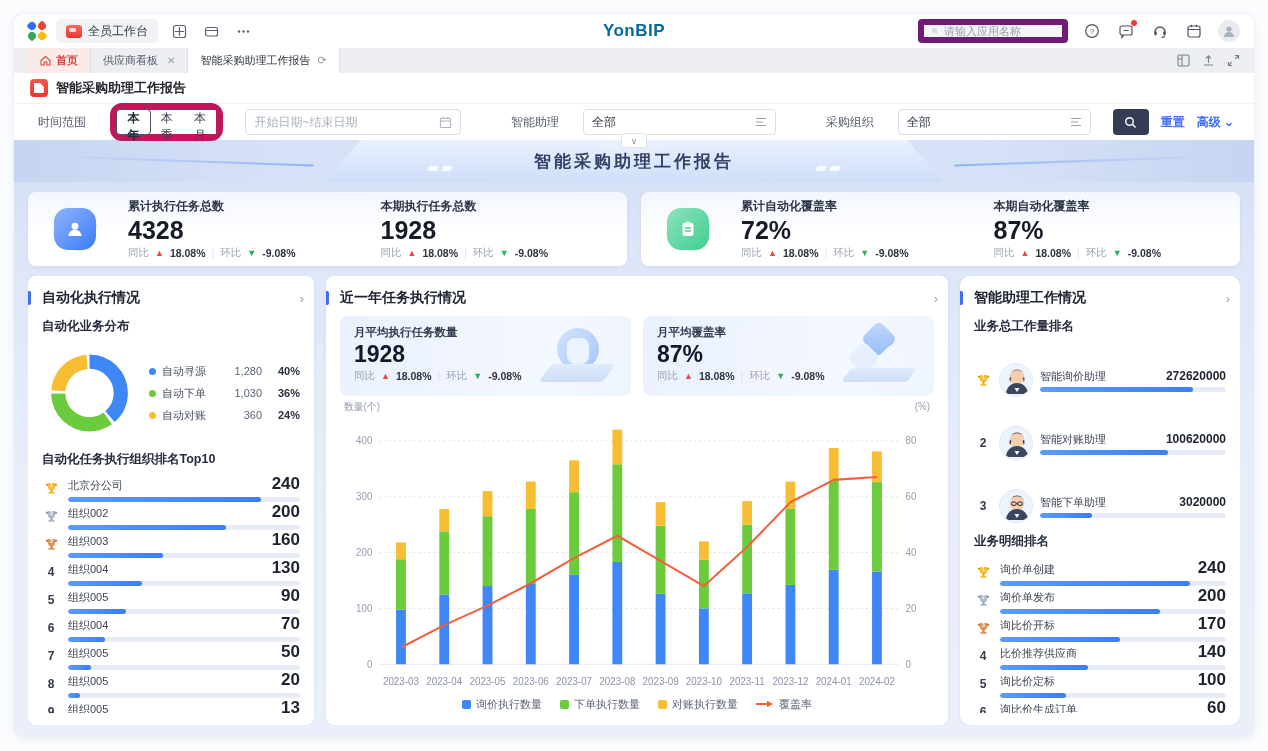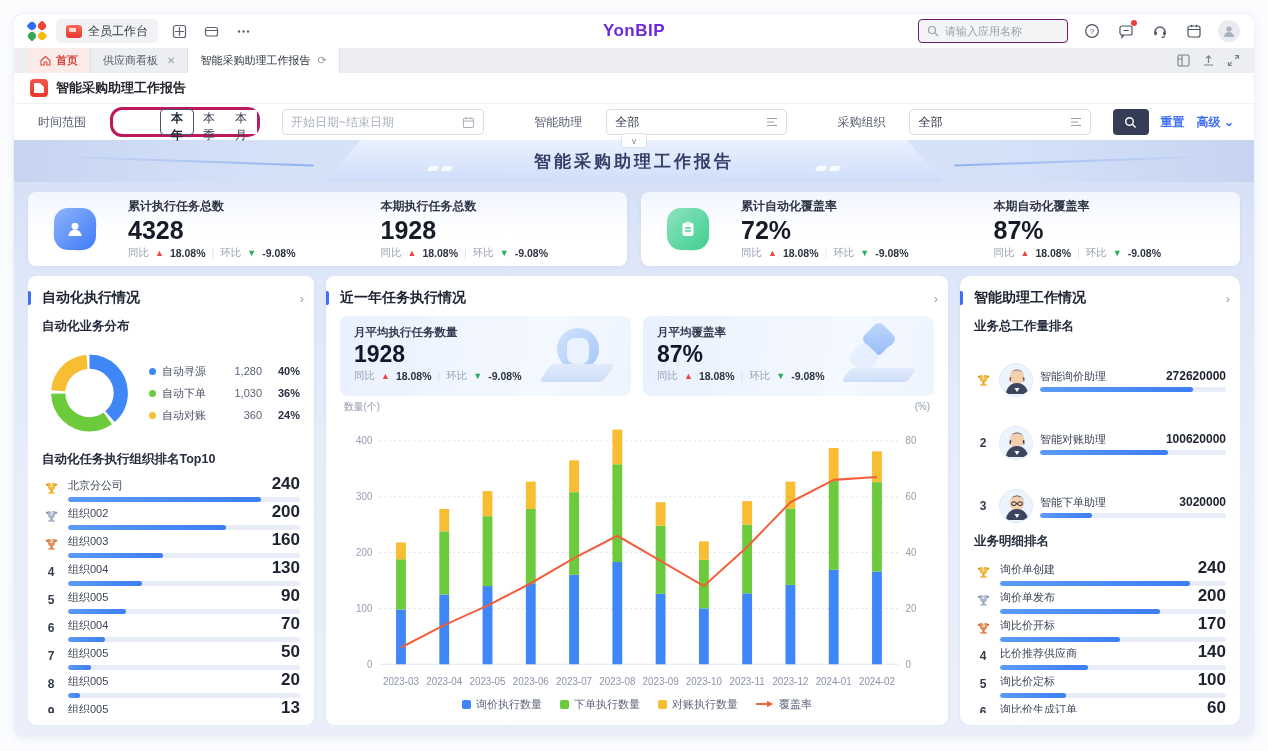--- a/index.html
+++ b/index.html
@@ -13,23 +13,23 @@
   .pinwheel { width:18px; height:18px; position:relative; cursor:pointer; }
   .pinwheel i { position:absolute; width:8px; height:8px; border-radius:50% 50% 50% 2px; }
   .pinwheel i:nth-child(1){ left:0; top:0; background:#2f6df6; transform:rotate(45deg);}
   .pinwheel i:nth-child(2){ right:0; top:0; background:#e94435; transform:rotate(135deg);}
   .pinwheel i:nth-child(3){ left:0; bottom:0; background:#35a853; transform:rotate(-45deg);}
   .pinwheel i:nth-child(4){ right:0; bottom:0; background:#f9bb0b; transform:rotate(-135deg);}
   .ws-pill { display:flex; align-items:center; gap:6px; background:#f1f2f5; border-radius:5px; height:24px; padding:0 10px; font-size:12px; color:#33383f; cursor:pointer; }
   .ws-ico { width:16px; height:13px; background:linear-gradient(180deg,#ff6a5e,#e8372c); border-radius:3px; position:relative; }
   .ws-ico::after{ content:""; position:absolute; left:3px; top:3px; width:7px; height:4px; background:#ffd9d4; border-radius:1px; }
   .tb-iconbtn { width:22px; height:22px; display:flex; align-items:center; justify-content:center; color:#5c636e; cursor:pointer; }
-  .brand { position:absolute; left:50%; transform:translateX(-50%); color:#6d28d9; font-weight:bold; font-size:17px; letter-spacing:.5px; }
+  .brand { position:absolute; left:50%; transform:translateX(-50%); color:#0369a1; font-weight:bold; font-size:17px; letter-spacing:.5px; }
   .tb-right { margin-left:auto; display:flex; align-items:center; gap:14px; }
-  .search-box { display:flex; align-items:center; gap:6px; width:150px; height:24px; background:#f3f4f6; border:1px solid #701a75; border-radius:4px; padding:0 8px; }
+  .search-box { display:flex; align-items:center; gap:6px; width:150px; height:24px; background:#f3f4f6; border:6px solid #701a75; border-radius:4px; padding:0 8px; }
   .search-box input { border:none; outline:none; background:transparent; font-size:11px; width:110px; color:#333; font-family:"Liberation Sans",sans-serif; }
   .search-box input::placeholder { color:#9aa1ab; }
   .hd-ico { position:relative; width:20px; height:20px; display:flex; align-items:center; justify-content:center; color:#4d545e; cursor:pointer; }
   .red-dot { position:absolute; right:-1px; top:-1px; width:6px; height:6px; background:#f23c3c; border-radius:50%; }
   .avatar-top { width:22px; height:22px; border-radius:50%; background:#e8ebef; display:flex; align-items:center; justify-content:center; color:#aab2bd; cursor:pointer; }
 
   
   .tabbar { height:25px; background:#eceef2; display:flex; align-items:stretch; padding:0 14px; font-size:11px; flex:0 0 auto; }
   .tab { display:flex; align-items:center; gap:5px; padding:0 12px; color:#565d68; border-right:1px solid #dde0e6; cursor:pointer; }
   .tab.home { color:#d9453c; background:#faeae8; font-weight:bold; }
@@ -41,21 +41,21 @@
 
   
   .pagebar { height:31px; background:#fff; display:flex; align-items:center; gap:8px; padding:0 16px; border-bottom:1px solid #f0f2f5; flex:0 0 auto; }
   .doc-ico { width:18px; height:18px; background:linear-gradient(180deg,#f4574a,#e8372c); border-radius:4px; position:relative; }
   .doc-ico::after { content:""; position:absolute; left:4px; top:4px; width:10px; height:10px; background:#fff; border-radius:1px; clip-path:polygon(0 0,60% 0,100% 40%,100% 100%,0 100%); }
   .page-title { font-size:13px; font-weight:bold; color:#23262e; }
 
   
   .filterbar { height:36px; background:#fff; display:flex; align-items:center; padding:0 20px 0 24px; gap:22px; font-size:12px; color:#4b5260; position:relative; z-index:4; flex:0 0 auto; }
   .f-label { color:#555d6c; margin-right:2px; white-space:nowrap; }
-  .seg { display:flex; border:3px solid #be185d; border-radius:12px; overflow:visible;padding-left:48px; }
+  .seg { display:flex; border:7px solid #be185d; border-radius:12px; overflow:visible; }
   .seg button { height:24px; padding:0 10px; background:#fff; border:none; font-size:12px; color:#3a4150; cursor:pointer; font-family:"Liberation Sans",sans-serif; }
   .seg button.sel { border:1px solid #47526b; border-radius:4px; margin:-1px; height:26px; font-weight:bold; color:#222a3a; background:#fff; position:relative; z-index:1; }
   .date-input { display:flex; align-items:center; width:280px; height:26px; border:1px solid #d9dee8; border-radius:4px; padding:0 8px; color:#aab1bd; gap:6px; }
   .date-input input{ flex:1; border:none; outline:none; font-size:12px; color:#333; font-family:"Liberation Sans",sans-serif; }
   .date-input input::placeholder{ color:#aab1bd; }
   .sel-input { display:flex; align-items:center; width:250px; height:26px; border:1px solid #d9dee8; border-radius:4px; padding:0 8px; gap:6px; color:#2c3342; cursor:pointer; }
   .sel-input .val { flex:1; }
   .hamb { color:#98a0ad; }
   .f-right { margin-left:auto; display:flex; align-items:center; gap:12px; }
   .btn-search { width:36px; height:26px; background:#343d55; border:none; border-radius:4px; color:#fff; display:flex; align-items:center; justify-content:center; cursor:pointer; }

